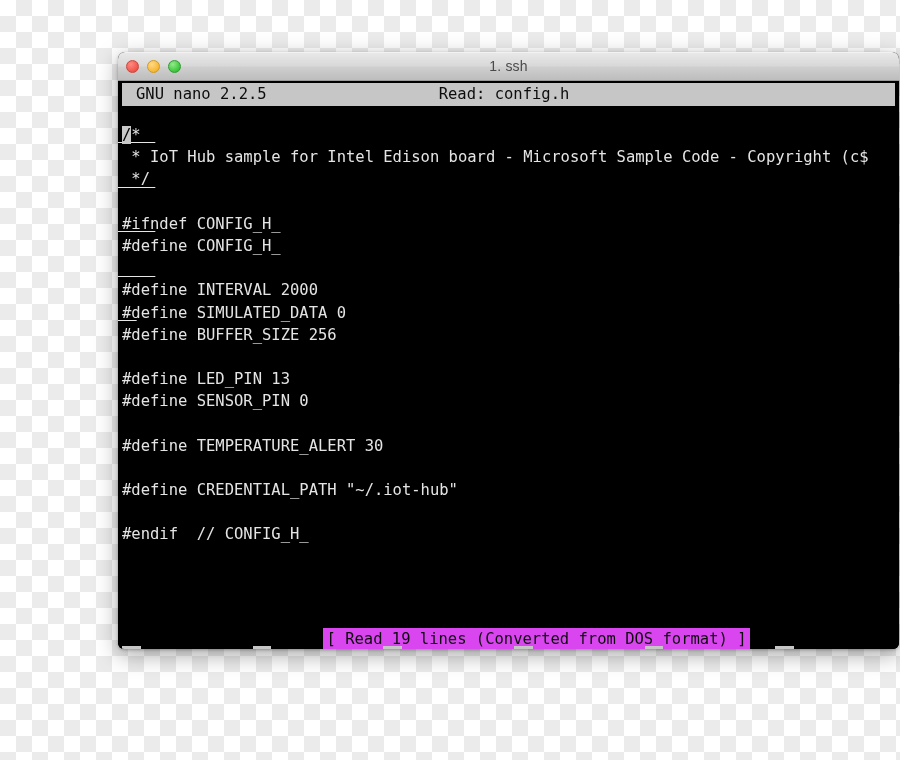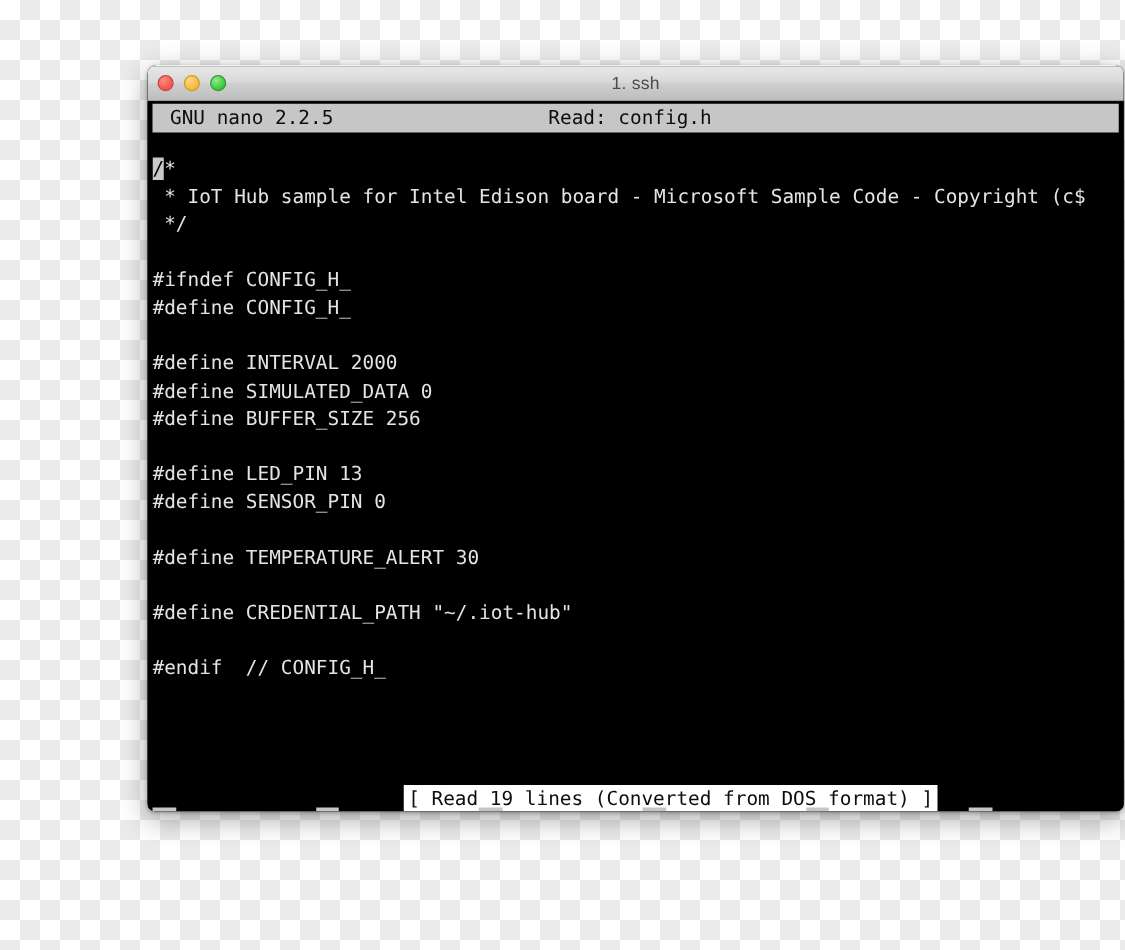--- a/index.html
+++ b/index.html
@@ -73,20 +73,21 @@
   #terminal-body {
     position: relative;
     height: 568px;
     background: #000000;
     font-family: "DejaVu Sans Mono", "Liberation Mono", monospace;
     font-size: 15.5px;
     line-height: 22.2px;
     color: #e6e6e6;
     white-space: pre;
     overflow: hidden;
+    text-decoration: underline;
   }
 
   
   #nano-header {
     position: absolute;
     left: 4px;
     top: 2px;
     right: 4px;
     height: 23px;
     background: #c6c6c6;
@@ -123,21 +124,21 @@
 
   
   #status-message-bar {
     position: absolute;
     left: 0; right: 0;
     top: 525px;
     text-align: center;
   }
   #status-message {
     display: inline-block;
-    background: #ffffff;
+    background: #d946ef;
     color: #0d0d0d;
     padding: 1px 4px 2px 4px;
     font-family: "DejaVu Sans Mono", "Liberation Mono", monospace;
     font-size: 15.5px;
     line-height: 20px;
   }
 
   
   #shortcut-bar {
     position: absolute;

